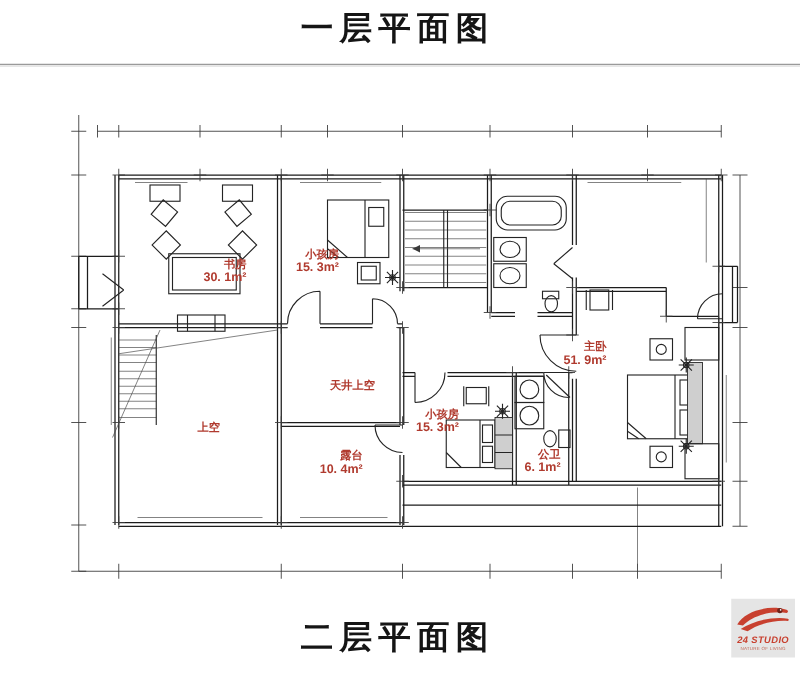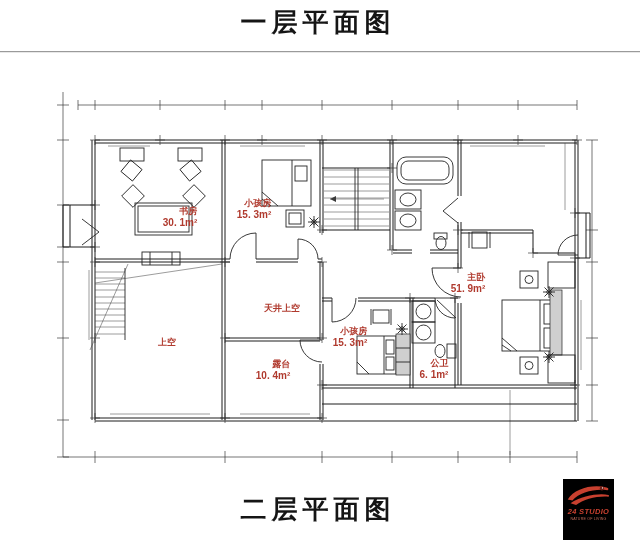--- a/index.html
+++ b/index.html
@@ -24,22 +24,22 @@
   .plan .t{stroke:#3a3a3a;stroke-width:0.7;fill:none;}
   .plan .thin{stroke:#4a4a4a;stroke-width:0.55;fill:none;}
   .plan .gray{fill:#cfcfcf;stroke:#242424;stroke-width:0.7;}
   .room-label{
     position:absolute;transform:translateX(-50%);text-align:right;
     color:#b03a2e;font-weight:bold;font-size:9px;line-height:11px;
     white-space:nowrap;
   }
   .room-label .r-area{display:block;font-size:10px;}
   .logo{
-    position:absolute;left:563px;top:479px;width:51px;height:61px;
-    background:#000000;text-align:center;
+    position:absolute;left:585px;top:479px;width:51px;height:47px;
+    background:#e5e5e5;text-align:center;
   }
   .logo svg{display:block;margin:2px auto 0 auto;}
   .logo-name{
     display:block;color:#c8402f;font-size:7.5px;font-weight:bold;
     font-style:italic;letter-spacing:0.3px;line-height:8px;margin-top:1px;
   }
   .logo-tag{
     display:block;color:#c06a5a;font-size:4px;letter-spacing:0.2px;
     line-height:5px;transform:scale(0.9);
   }

